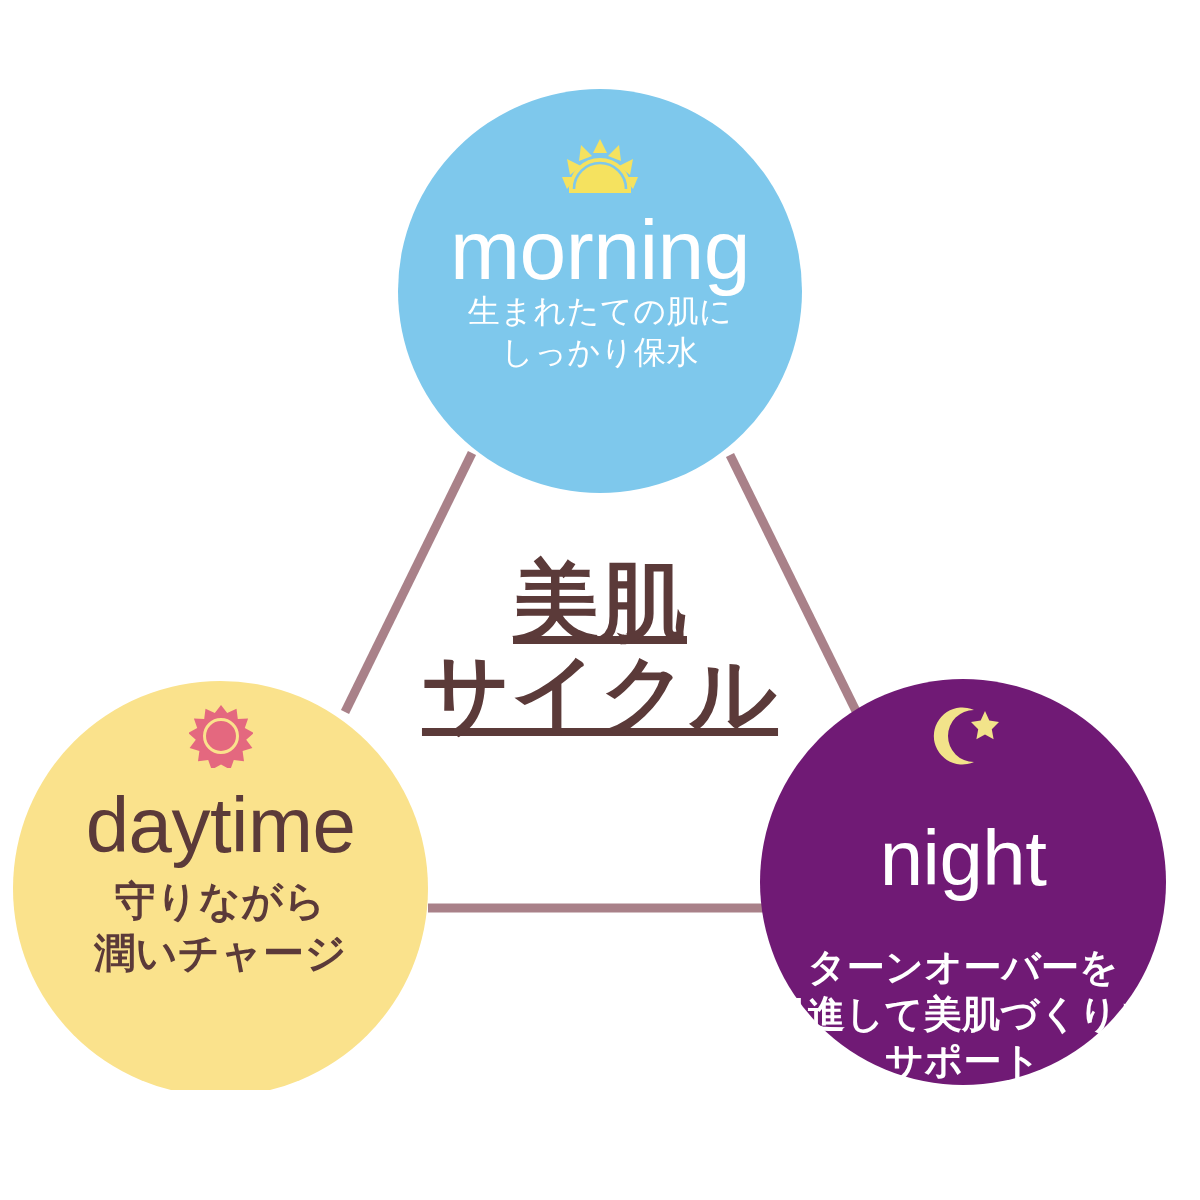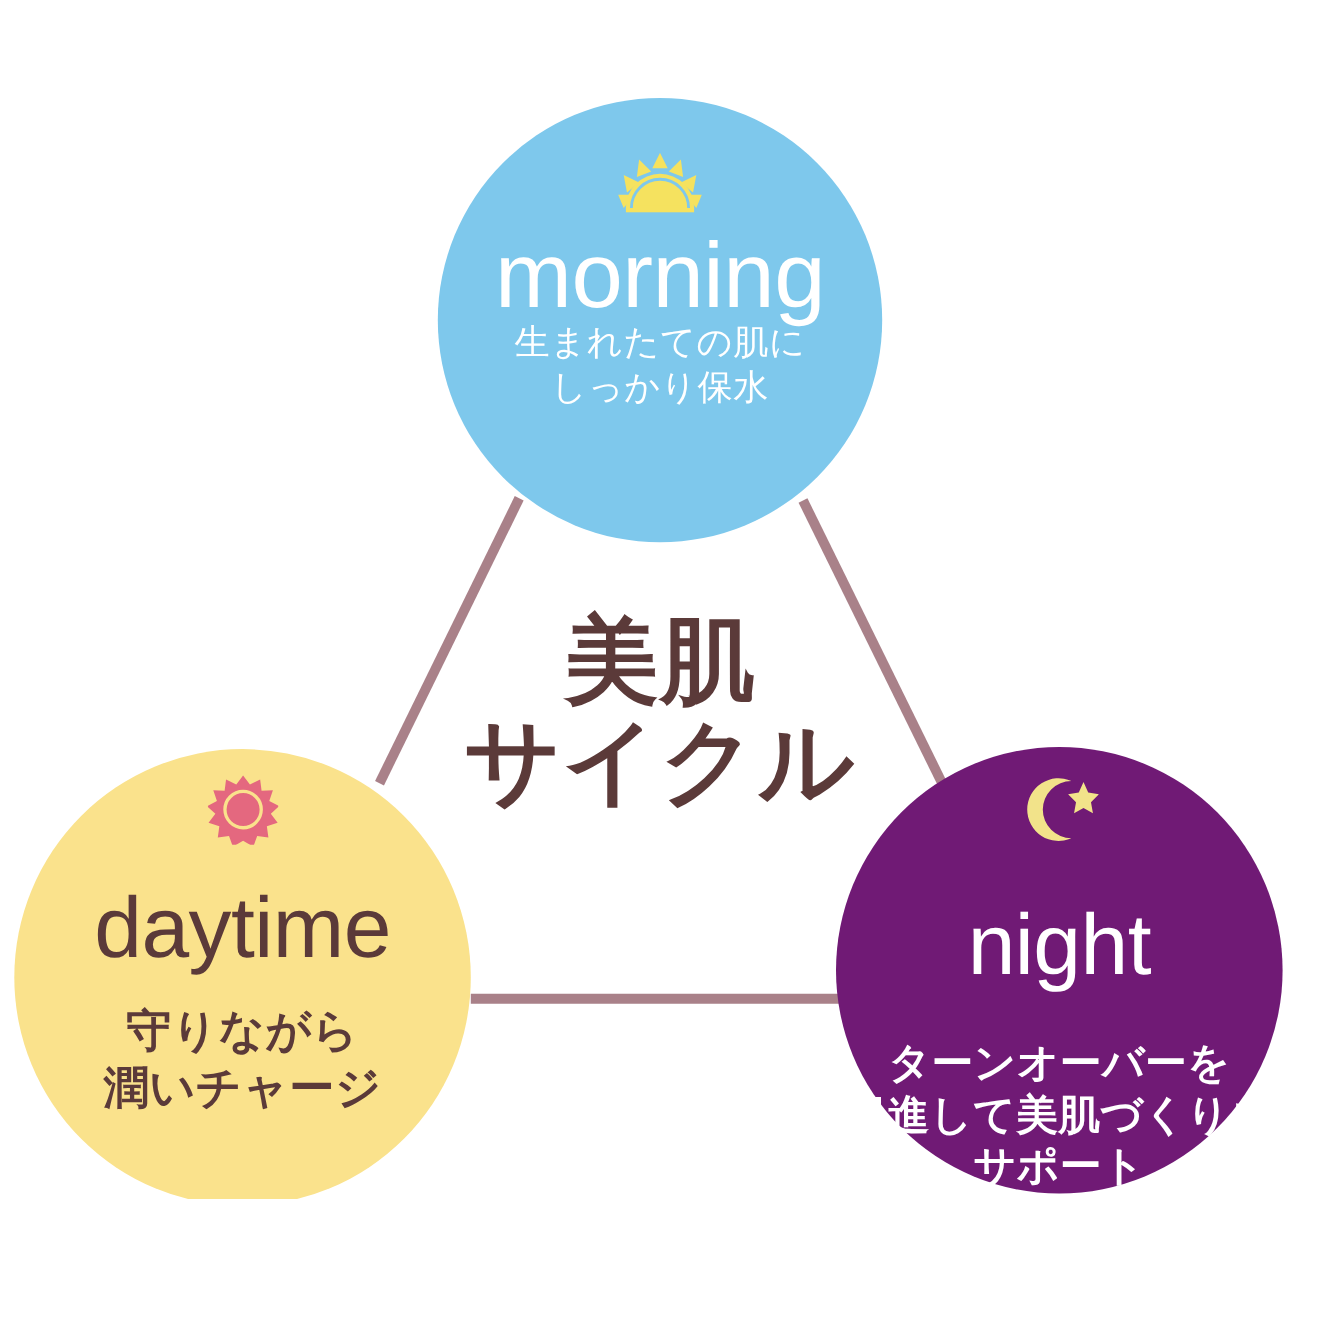--- a/index.html
+++ b/index.html
@@ -63,21 +63,20 @@
   }
 
   
   #node-daytime {
     left: 13px;
     top: 681px;
     width: 415px;
     height: 415px;
     background: #fae28c;
     padding-top: 23px;
-    gap: 18px;
   }
   #node-daytime .node-title {
     color: #5b3a39;
     font-size: 78px;
     line-height: 1.0;
     font-weight: 400;
     letter-spacing: -0.5px;
     margin-top: 18px;
   }
   #node-daytime .node-desc {
@@ -141,20 +140,21 @@
   }
   #center-lead .lead-line {
     display: block;
   }
   #center-headline {
     margin-top: 10px;
     font-size: 86px;
     line-height: 1.07;
     font-weight: 700;
     letter-spacing: 1px;
+    text-decoration: underline;
   }
   #center-headline .headline-line {
     display: block;
   }
 </style>
 </head>
 <body>
 
 <div id="stage">
 

